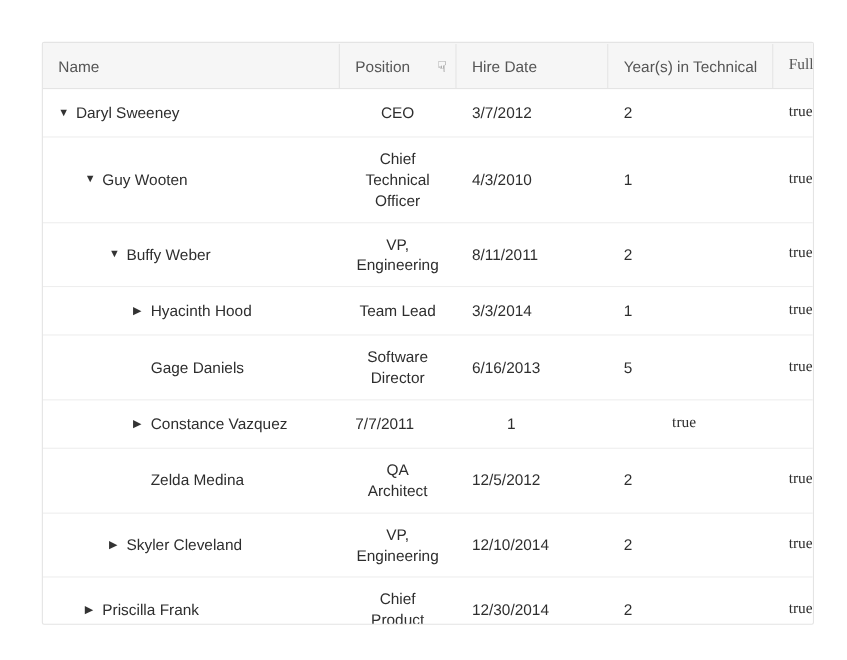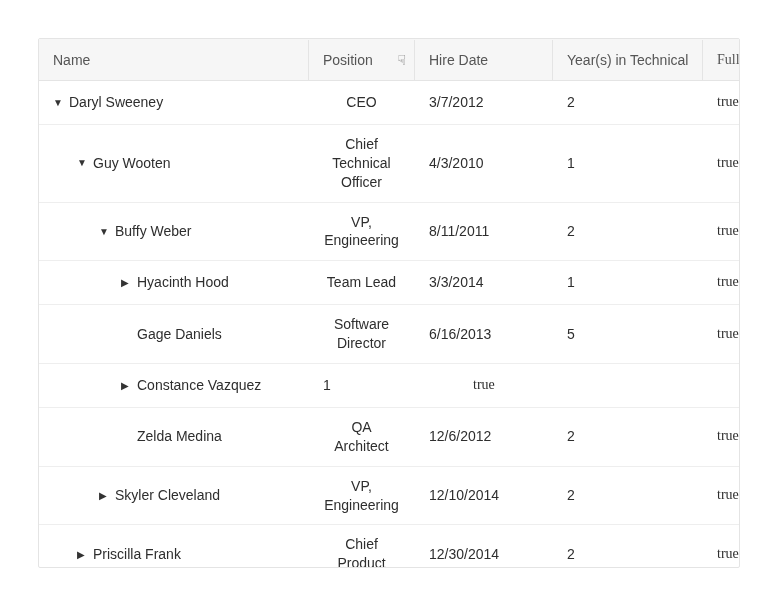--- a/index.html
+++ b/index.html
@@ -161,30 +161,31 @@
         <div class="cell col-position">Software Director</div>
         <div class="cell col-hiredate">6/16/2013</div>
         <div class="cell col-years">5</div>
         <div class="cell col-fulltime">true</div>
       </div>
       <div class="row">
         <div class="cell col-name name-cell indent-3">
           <span class="expand-icon">▶</span>
           <span>Constance Vazquez</span>
         </div>
+        <div class="cell col-hiredate">7/7/2011</div>
         <div class="cell col-years">1</div>
         <div class="cell col-fulltime">true</div>
       </div>
       <div class="row">
         <div class="cell col-name name-cell indent-3">
           <span class="expand-icon placeholder">▶</span>
           <span>Zelda Medina</span>
         </div>
         <div class="cell col-position">QA Architect</div>
-        <div class="cell col-hiredate">12/6/2012</div>
+        <div class="cell col-hiredate">12/5/2012</div>
         <div class="cell col-years">2</div>
         <div class="cell col-fulltime">true</div>
       </div>
       <div class="row">
         <div class="cell col-name name-cell indent-2">
           <span class="expand-icon">▶</span>
           <span>Skyler Cleveland</span>
         </div>
         <div class="cell col-position">VP, Engineering</div>
         <div class="cell col-hiredate">12/10/2014</div>

